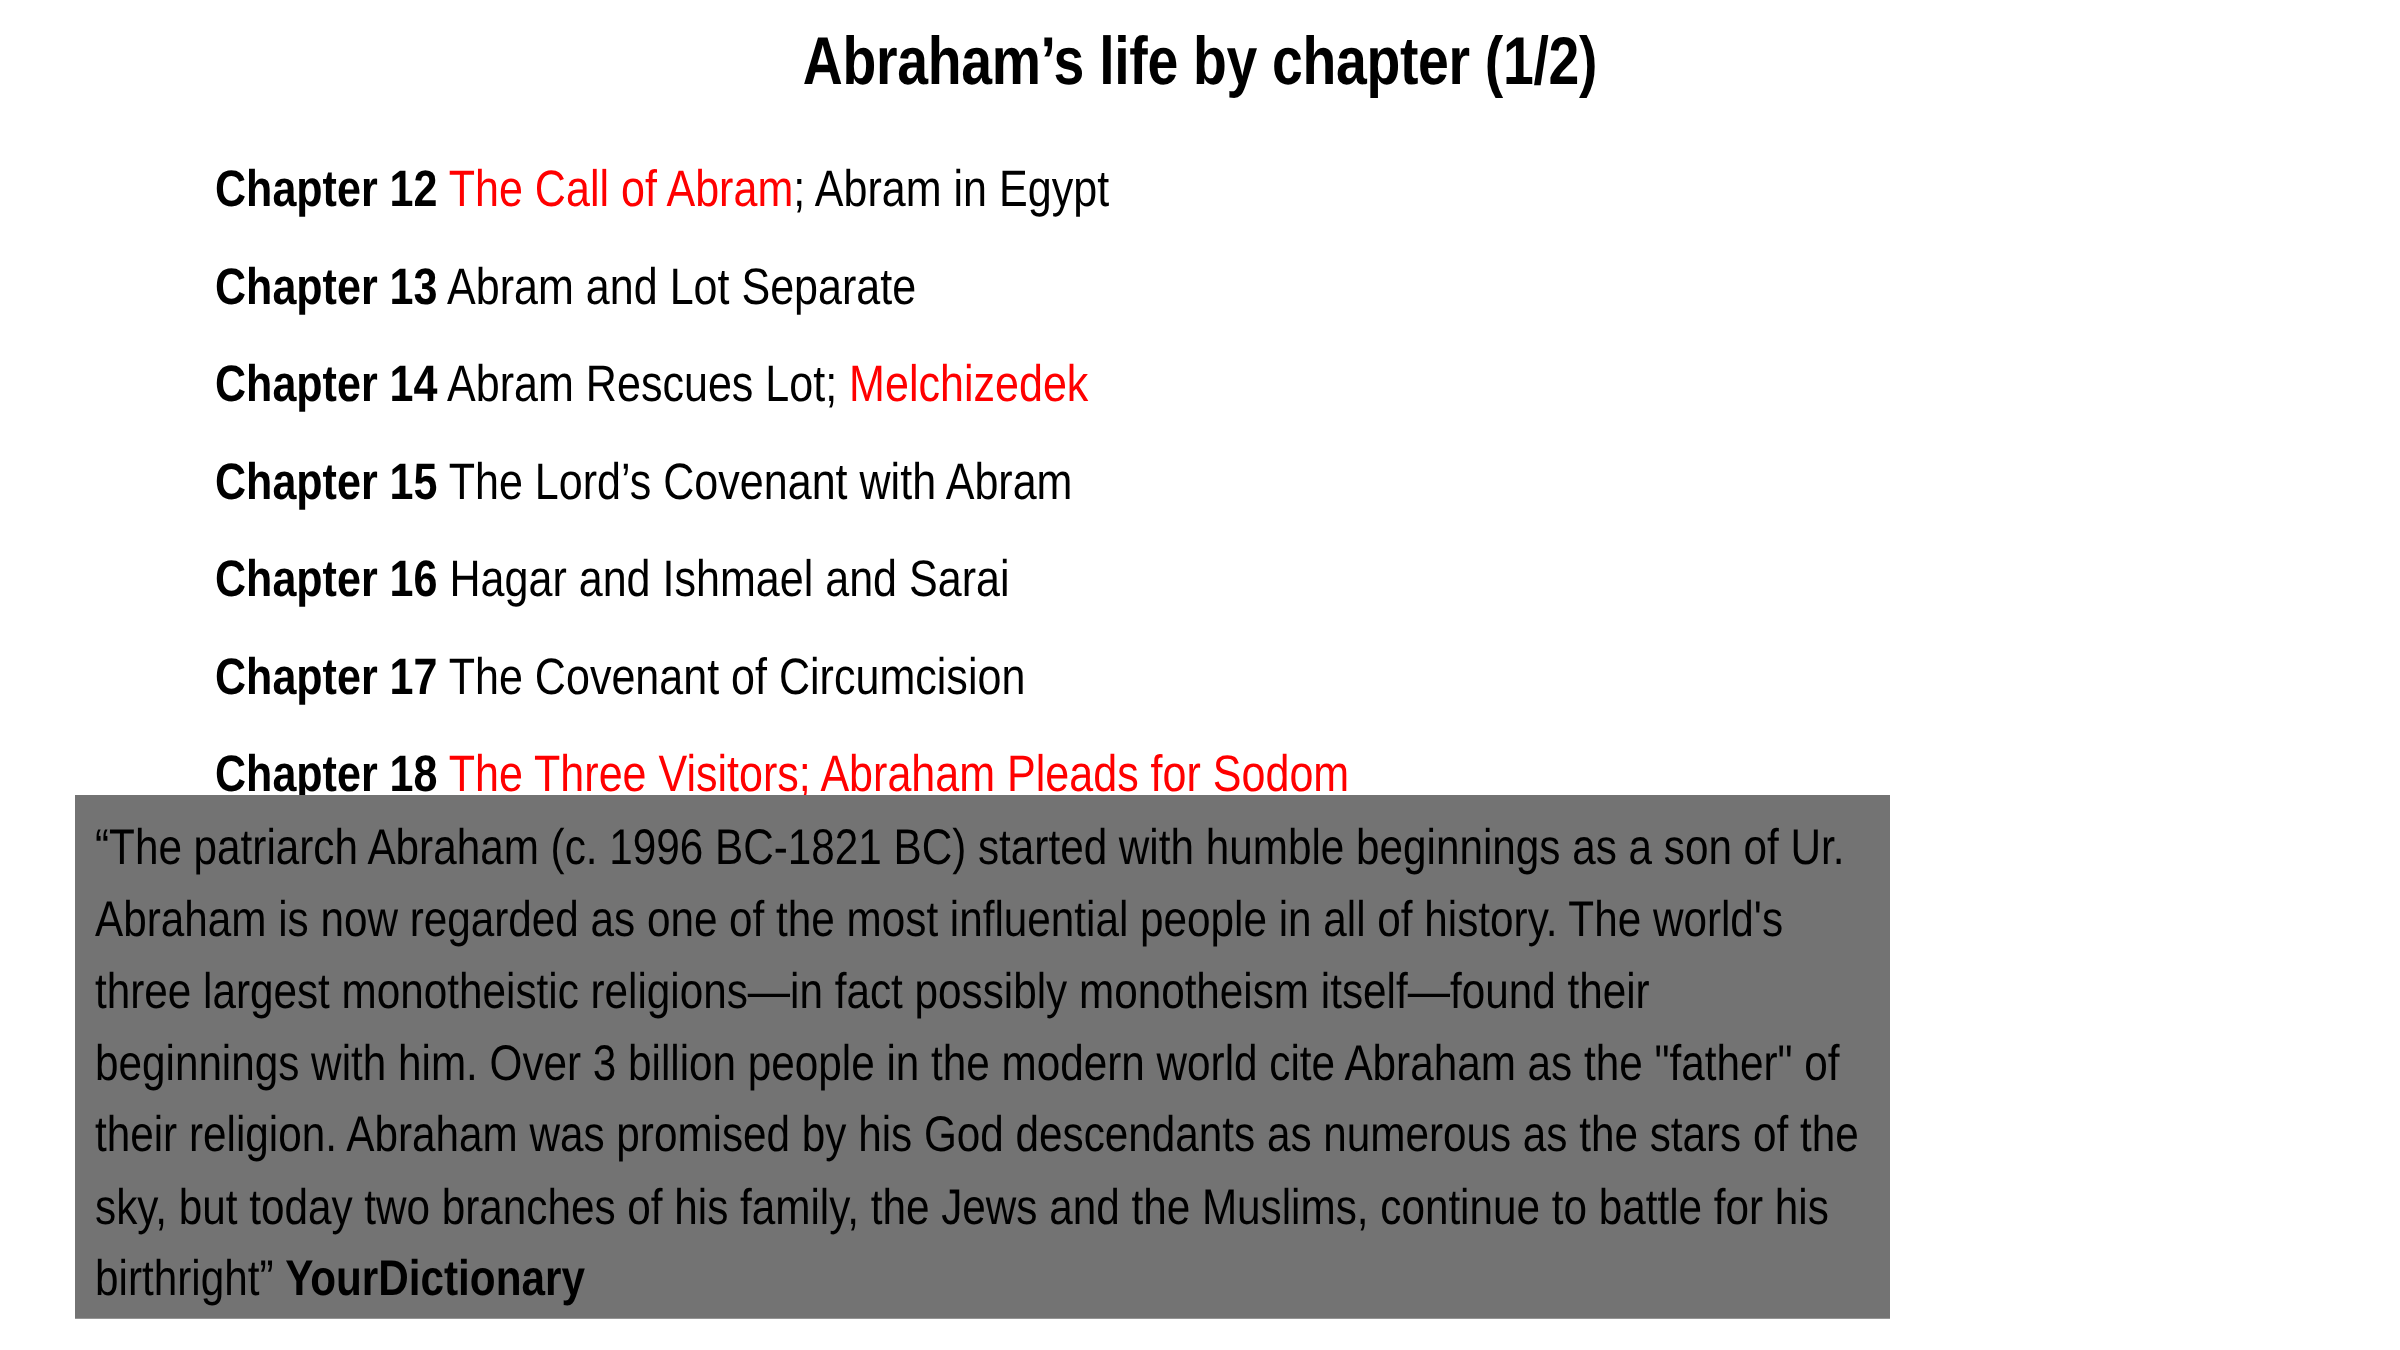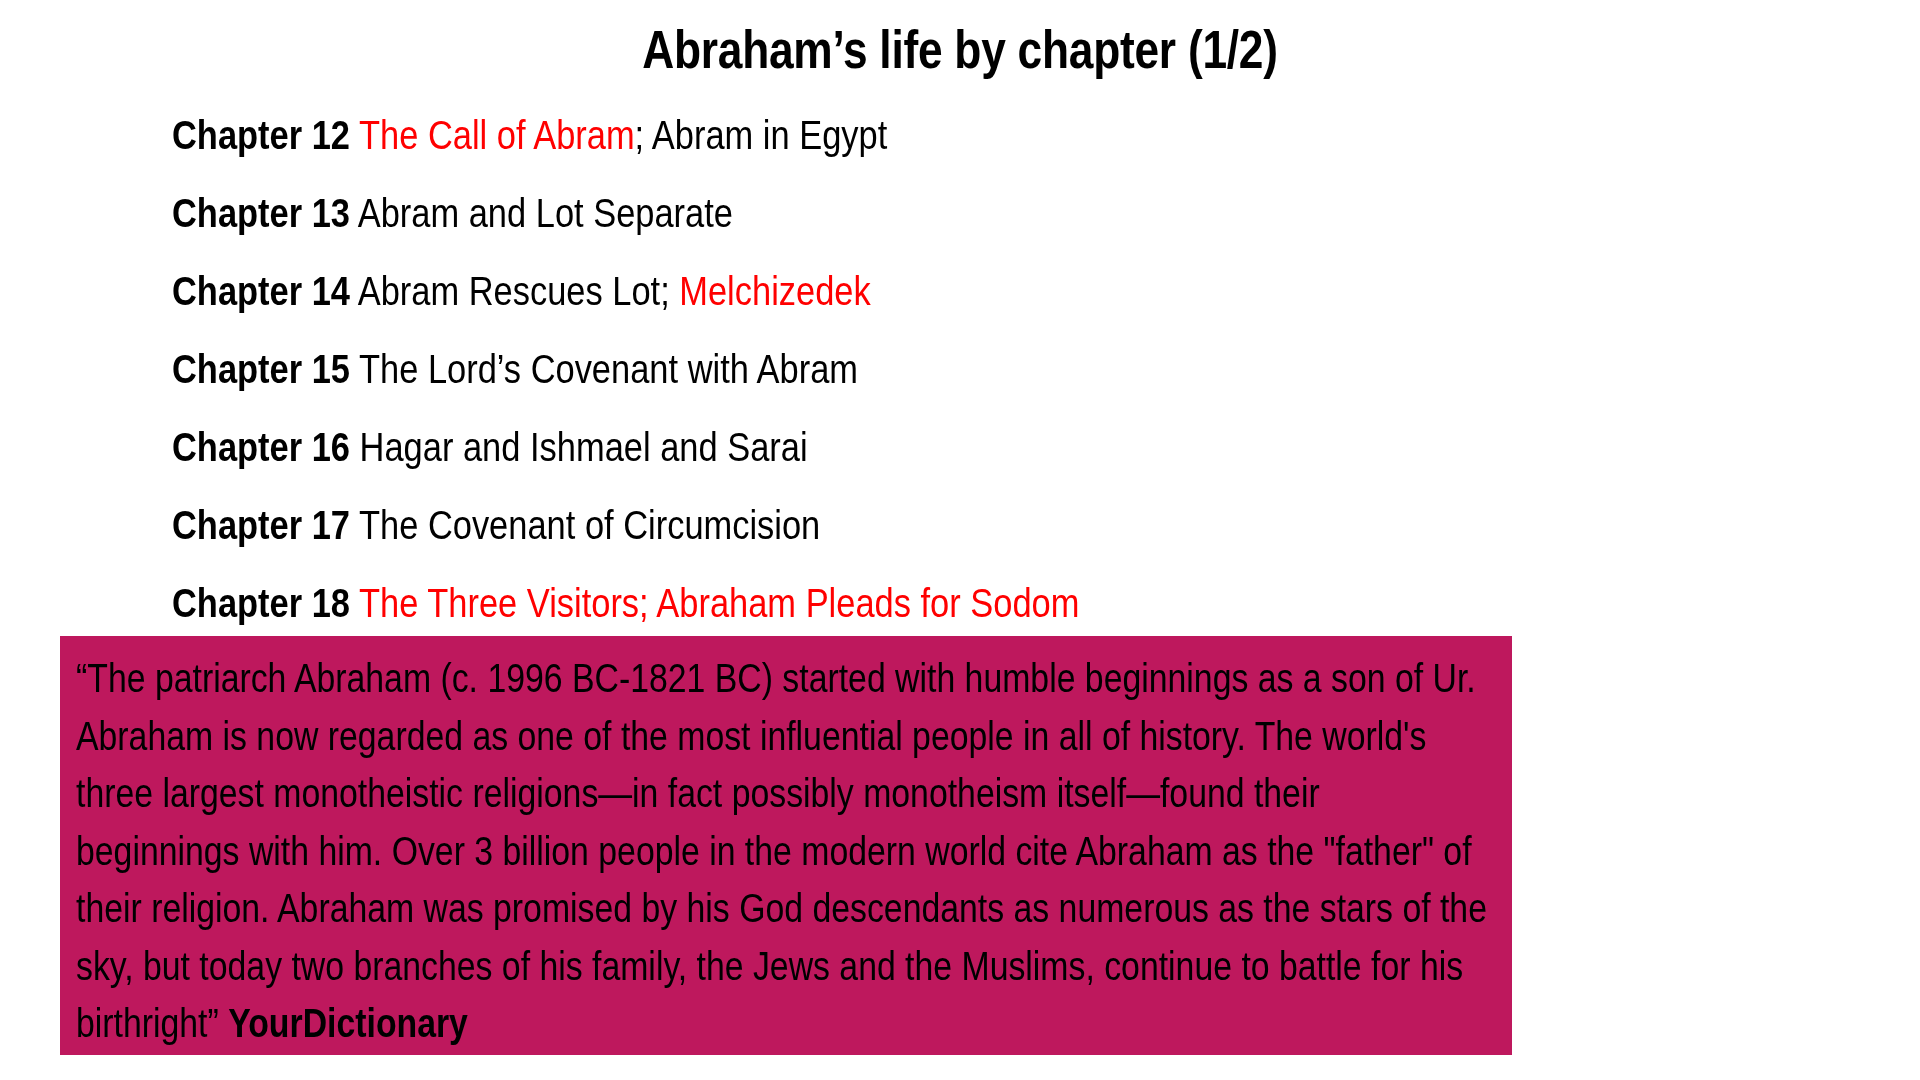--- a/index.html
+++ b/index.html
@@ -30,21 +30,21 @@
     font-weight: bold;
     color: #000000;
     letter-spacing: -0.3px;
     transform: scaleX(0.82);
     transform-origin: center top;
     white-space: nowrap;
   }
   #chapter-list {
     position: absolute;
     left: 172px;
-    top: 96px;
+    top: 112px;
     width: 1700px;
   }
   .chapter-line {
     font-size: 41px;
     line-height: 78px;
     color: #000000;
     white-space: nowrap;
     transform: scaleX(0.84);
     transform-origin: left center;
   }
@@ -54,21 +54,21 @@
   .chapter-body { font-weight: normal; }
   .seg-red { color: #FF0000; }
   .seg-black { color: #000000; }
 
   #quote-box {
     position: absolute;
     left: 60px;
     top: 636px;
     width: 1452px;
     height: 419px;
-    background: #be185d;
+    background: #737373;
     box-sizing: border-box;
     padding: 14px 16px 10px 16px;
   }
   #quote-text {
     font-size: 40px;
     line-height: 57.5px;
     color: #000000;
     text-align: left;
     transform: scaleX(0.845);
     transform-origin: left top;

